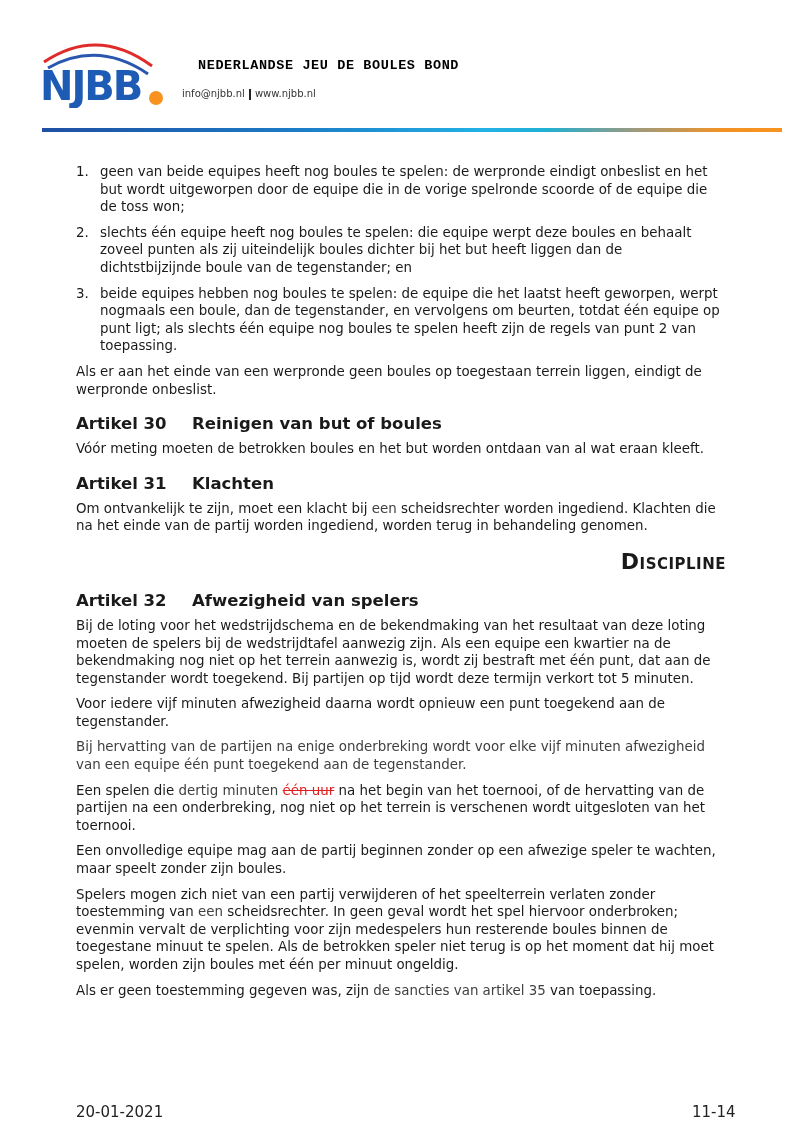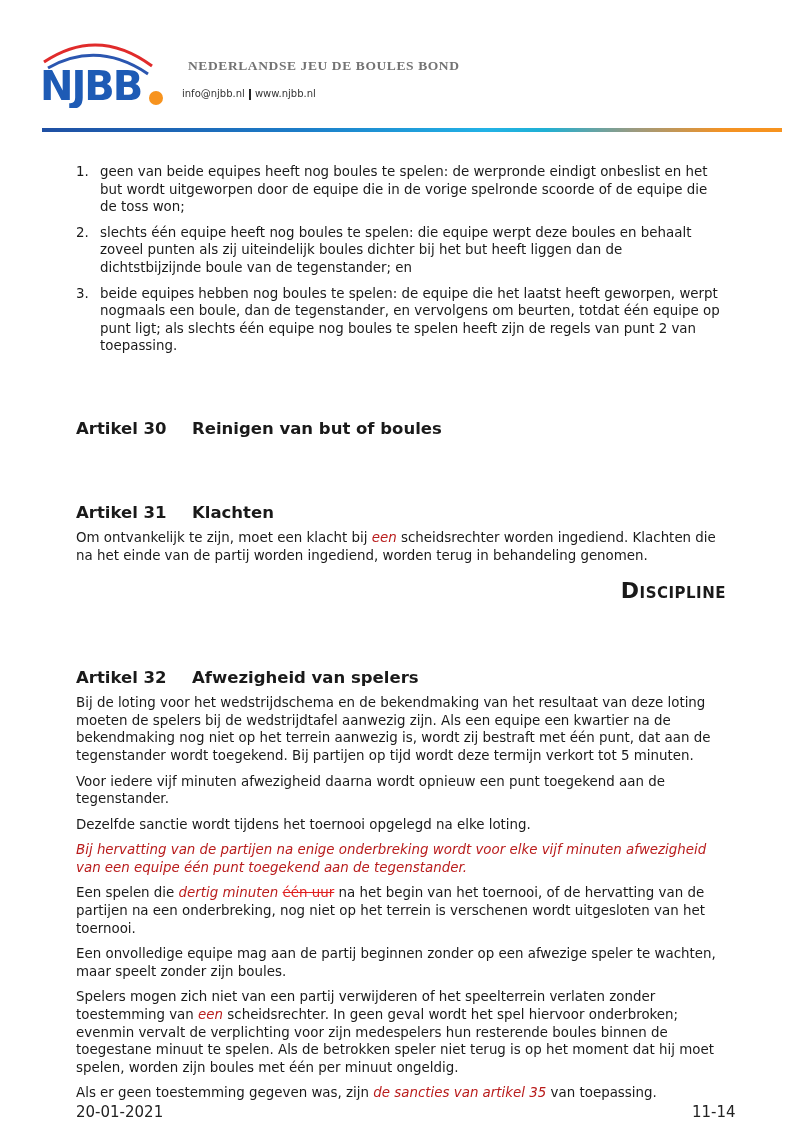--- a/index.html
+++ b/index.html
@@ -1,34 +1,34 @@
 <!DOCTYPE html>
 <html><head>
 <meta charset="utf-8">
 <style>
   html, body { margin: 0; padding: 0; background: #ffffff; }
   body { width: 800px; height: 1132px; position: relative; overflow: hidden;
          font-family: "DejaVu Sans", sans-serif; color: #1a1a1a; }
   .header { position: absolute; left: 0; top: 0; width: 796px; height: 140px; text-align: center; }
   .logo { position: absolute; left: 38px; top: 32px; width: 128px; height: 76px; }
-  .org-name { position: absolute; left: 188px; top: 58px; font-family: Liberation Serif, serif;
-              font-weight: bold; font-size: 13.5px; letter-spacing: 0.6px; color: #737373; }
+  .org-name { position: absolute; left: 198px; top: 58px; font-family: Liberation Mono, monospace;
+              font-weight: bold; font-size: 13.5px; letter-spacing: 0.6px; color: #000000; }
   .contact { position: absolute; left: 182px; top: 88px; font-size: 10px; color: #333; }
   .contact .sep { display: inline-block; width: 2px; height: 11px; background: #222; vertical-align: middle; margin: 0 4px; }
   .rule { position: absolute; left: 42px; top: 128px; width: 740px; height: 4px;
           background: linear-gradient(to right, #1f4fa3 0%, #1c7dc8 35%, #22b2e6 60%, #1fb0d4 68%, #9a9a80 80%, #f39224 92%, #f7931e 100%); }
   .content { position: absolute; left: 76px; top: 163px; width: 650px; font-size: 13.4px; line-height: 17.6px; }
   ol { margin: 0; padding: 0; list-style: none; }
   ol li { position: relative; padding-left: 24px; margin-bottom: 8px; }
   ol li .num { position: absolute; left: 0; top: 0; }
   p { margin: 0 0 8px 0; }
-  .blue { color: #b91c1c; font-style: italic; }
+  .blue { color: #404040; }
   .red-strike { color: #e02020; text-decoration: line-through; }
   h2 { font-size: 16.5px; font-weight: bold; margin: 16px 0 6px 0; line-height: 20px; }
-  h2 .art-num { display: inline-block; width: 116px; margin-top: 48px; }
+  h2 .art-num { display: inline-block; width: 116px; }
   .section-title { text-align: right; font-weight: bold; margin: 14px 0 12px 0; font-size: 22px; line-height: 26px; font-variant: small-caps; letter-spacing: 0.5px; }
   .footer { position: absolute; top: 1103px; font-size: 15px; color: #222; }
   .footer-left { left: 76px; }
   .footer-right { left: 672px; margin-left: 20px; }
 </style>
 </head>
 <body>
 
 <div class="header">
   <svg class="logo" viewBox="0 0 128 76">
@@ -44,32 +44,33 @@
   </div>
   <div class="rule"></div>
 </div>
 
 <div class="content">
   <ol>
     <li><span class="num">1.</span><span>geen van beide equipes heeft nog boules te spelen: de werpronde eindigt onbeslist en het but wordt uitgeworpen door de equipe die in de vorige spelronde scoorde of de equipe die de toss won;</span></li>
     <li><span class="num">2.</span><span>slechts één equipe heeft nog boules te spelen: die equipe werpt deze boules en behaalt zoveel punten als zij uiteindelijk boules dichter bij het but heeft liggen dan de dichtstbijzijnde boule van de tegenstander; en</span></li>
     <li><span class="num">3.</span><span>beide equipes hebben nog boules te spelen: de equipe die het laatst heeft geworpen, werpt nogmaals een boule, dan de tegenstander, en vervolgens om beurten, totdat één equipe op punt ligt; als slechts één equipe nog boules te spelen heeft zijn de regels van punt 2 van toepassing.</span></li>
   </ol>
+  <p>Als er aan het einde van een werpronde geen boules op toegestaan terrein liggen, eindigt de werpronde onbeslist.</p>
 
   <h2><span class="art-num">Artikel 30</span><span>Reinigen van but of boules</span></h2>
+  <p>Vóór meting moeten de betrokken boules en het but worden ontdaan van al wat eraan kleeft.</p>
 
   <h2><span class="art-num">Artikel 31</span><span>Klachten</span></h2>
   <p><span>Om ontvankelijk te zijn, moet een klacht bij </span><span class="blue">een</span><span> scheidsrechter worden ingediend. Klachten die na het einde van de partij worden ingediend, worden terug in behandeling genomen.</span></p>
 
   <div class="section-title">Discipline</div>
 
   <h2><span class="art-num">Artikel 32</span><span>Afwezigheid van spelers</span></h2>
   <p>Bij de loting voor het wedstrijdschema en de bekendmaking van het resultaat van deze loting moeten de spelers bij de wedstrijdtafel aanwezig zijn. Als een equipe een kwartier na de bekendmaking nog niet op het terrein aanwezig is, wordt zij bestraft met één punt, dat aan de tegenstander wordt toegekend. Bij partijen op tijd wordt deze termijn verkort tot 5 minuten.</p>
   <p>Voor iedere vijf minuten afwezigheid daarna wordt opnieuw een punt toegekend aan de tegenstander.</p>
-  <p>Dezelfde sanctie wordt tijdens het toernooi opgelegd na elke loting.</p>
   <p class="blue">Bij hervatting van de partijen na enige onderbreking wordt voor elke vijf minuten afwezigheid van een equipe één punt toegekend aan de tegenstander.</p>
   <p><span>Een spelen die </span><span class="blue">dertig minuten</span><span> </span><span class="red-strike">één uur</span><span> na het begin van het toernooi, of de hervatting van de partijen na een onderbreking, nog niet op het terrein is verschenen wordt uitgesloten van het toernooi.</span></p>
   <p>Een onvolledige equipe mag aan de partij beginnen zonder op een afwezige speler te wachten, maar speelt zonder zijn boules.</p>
   <p><span>Spelers mogen zich niet van een partij verwijderen of het speelterrein verlaten zonder toestemming van </span><span class="blue">een</span><span> scheidsrechter. In geen geval wordt het spel hiervoor onderbroken; evenmin vervalt de verplichting voor zijn medespelers hun resterende boules binnen de toegestane minuut te spelen. Als de betrokken speler niet terug is op het moment dat hij moet spelen, worden zijn boules met één per minuut ongeldig.</span></p>
   <p><span>Als er geen toestemming gegeven was, zijn </span><span class="blue">de sancties van artikel 35</span><span> van toepassing.</span></p>
 </div>
 
 <div class="footer footer-left">20-01-2021</div>
 <div class="footer footer-right">11-14</div>
 

